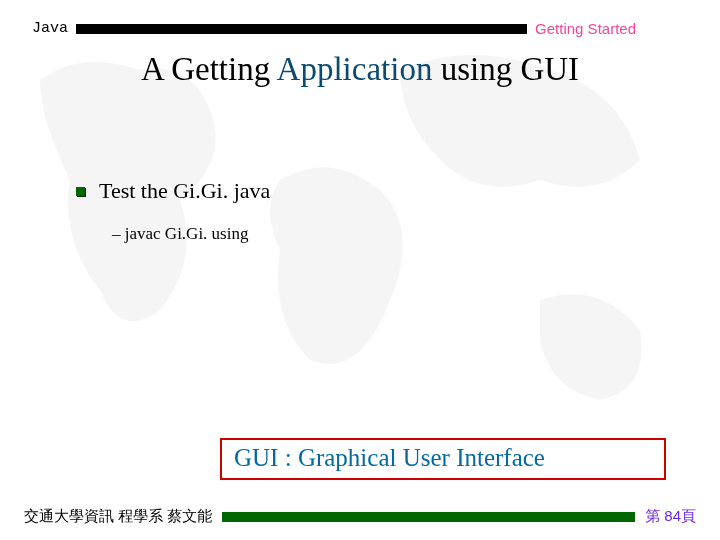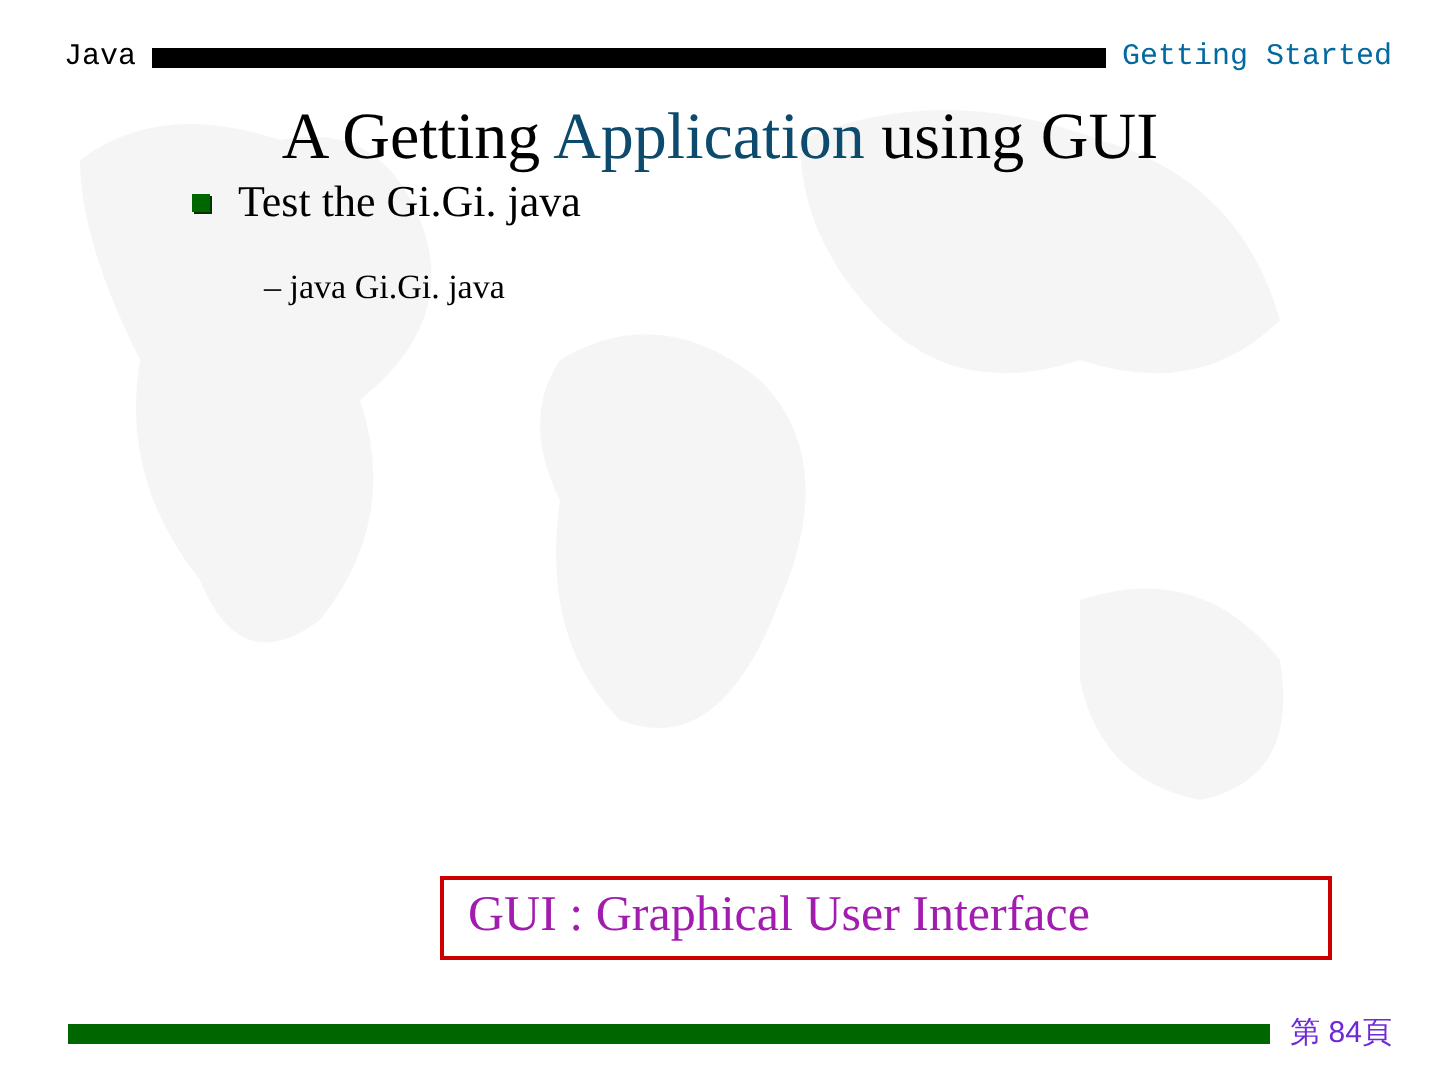--- a/index.html
+++ b/index.html
@@ -31,39 +31,41 @@
       color: #000;
       white-space: nowrap;
     }
     .header-bar {
       flex: 1;
       height: 10px;
       background: #000;
       margin: 0 8px;
     }
     .header-right {
-      font-family: Liberation Mono, monospace;
+      font-family: Liberation Sans, sans-serif;
       font-size: 15px;
-      color: #0369a1;
+      color: #ec4899;
       white-space: nowrap;
+      margin-right: 60px;
     }
     .title {
       position: relative;
       z-index: 1;
       text-align: center;
       font-size: 33px;
       margin-top: 14px;
       color: #000;
       font-weight: 400;
     }
     .title .red { color: #0c4a6e; }
     .content {
       position: relative;
       z-index: 1;
-      padding-left: 96px;
+      margin-top: 90px;
+      padding-left: 76px;
     }
     .bullet-row {
       display: flex;
       align-items: center;
       gap: 14px;
       font-size: 22px;
       color: #000;
     }
     .bullet {
       width: 9px;
@@ -83,21 +85,21 @@
     }
     .note-box {
       position: absolute;
       z-index: 1;
       left: 220px;
       bottom: 60px;
       width: 446px;
       border: 2px solid #cc0000;
       padding: 4px 28px 6px 12px;
       font-size: 25px;
-      color: #a21caf;
+      color: #0369a1;
       background: transparent;
     }
     .footer {
       position: absolute;
       z-index: 1;
       bottom: 14px;
       left: 0;
       right: 0;
       display: flex;
       align-items: center;
@@ -143,22 +145,23 @@
 <h1 class="title">
   <span>A Getting </span><span class="red">Application</span><span> using GUI</span>
 </h1>
 
 <div class="content">
   <div class="bullet-row">
     <span class="bullet"></span>
     <span>Test the Gi.Gi. java</span>
   </div>
   <div class="sub-list">
-    <div class="sub-item">java Gi.Gi. java</div>
+    <div class="sub-item">javac Gi.Gi. using</div>
   </div>
 </div>
 
 <div class="note-box">GUI : Graphical User Interface</div>
 
 <div class="footer">
+  <span class="footer-left">交通大學資訊 程學系 蔡文能</span>
   <div class="footer-bar"></div>
   <span class="footer-right">第 84頁</span>
 </div>
 
 </body></html>

